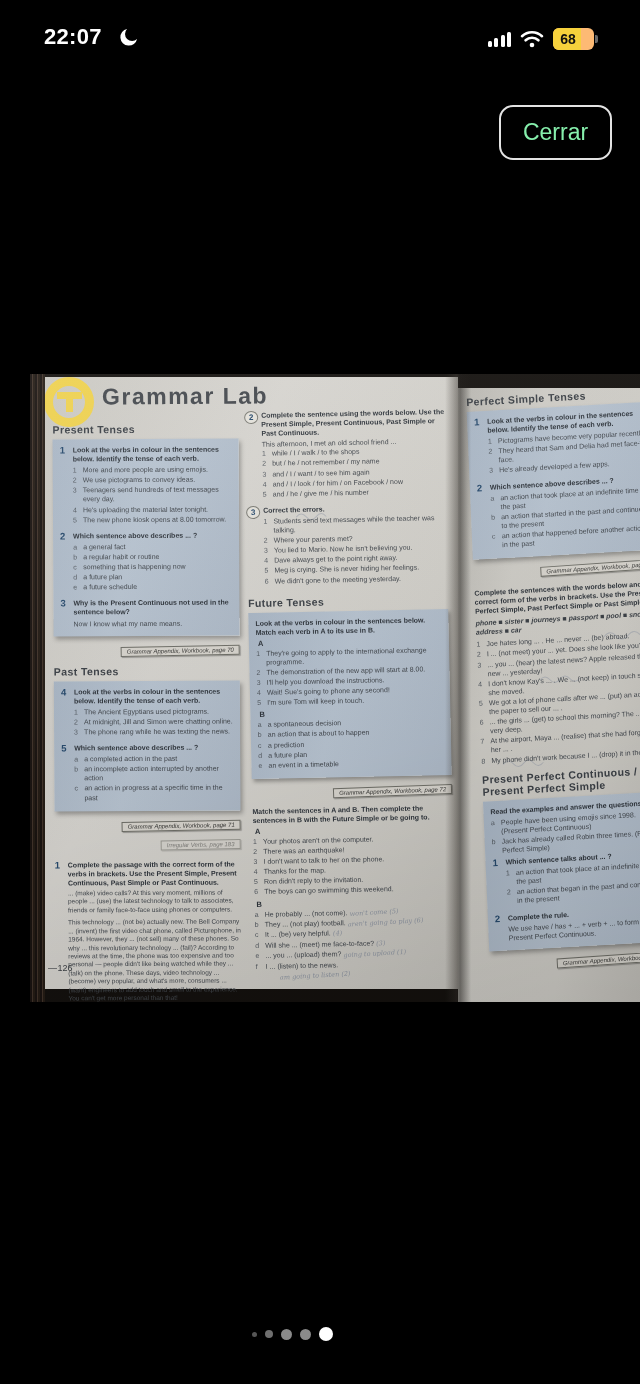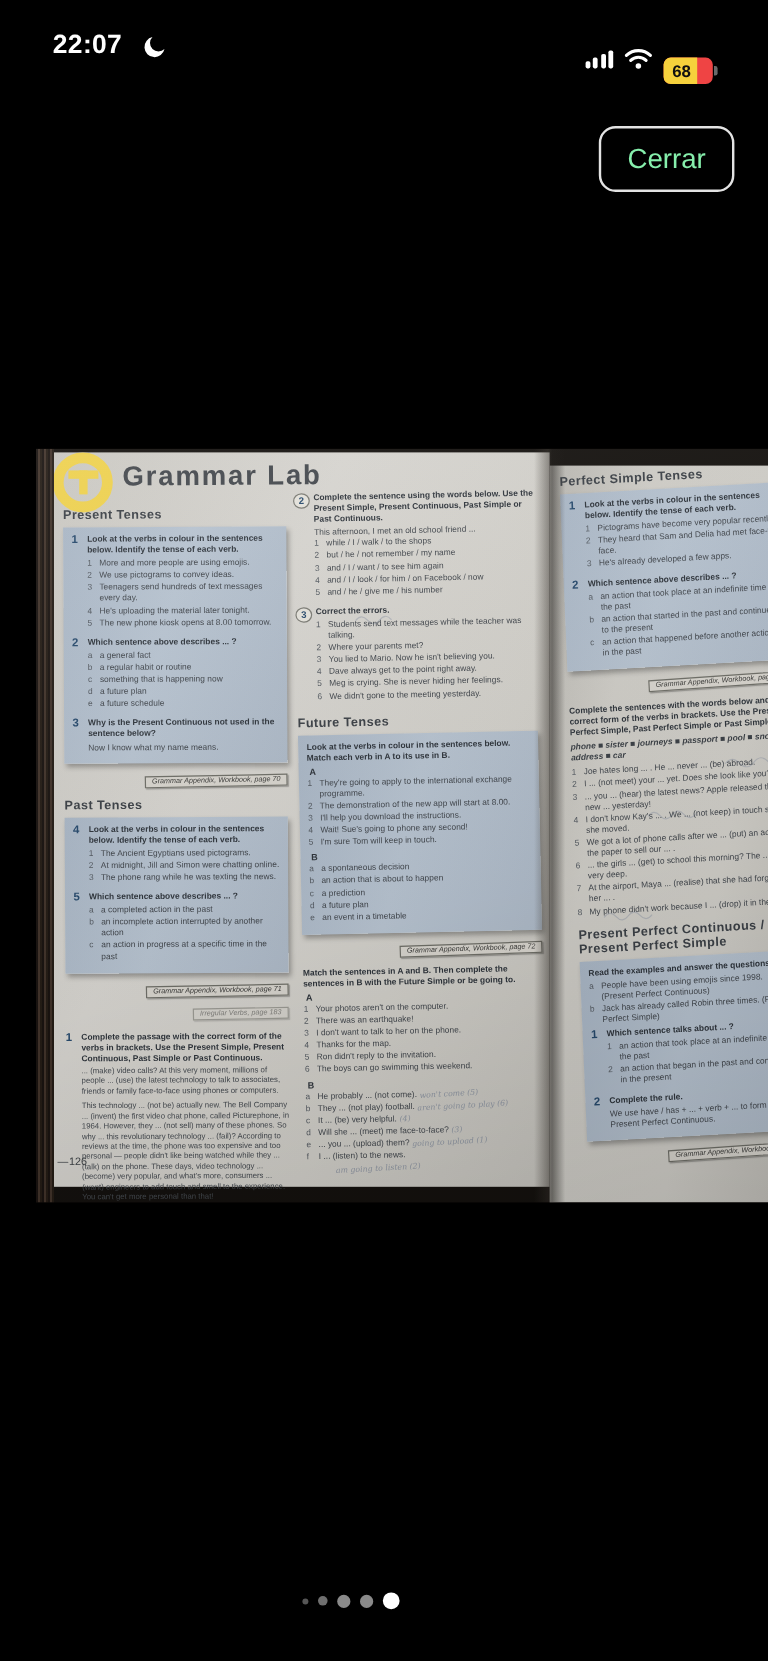--- a/index.html
+++ b/index.html
@@ -1,29 +1,29 @@
 <!DOCTYPE html>
 <html><head>
 <meta charset="utf-8">
 <style>
   html,body{margin:0;padding:0;background:#000;}
   .screen{position:relative;width:640px;height:1384px;background:#000;overflow:hidden;
           font-family:"Liberation Sans",sans-serif;}
   
   .statusbar{position:absolute;top:24px;left:0;width:640px;height:36px;}
-  .sb-left{position:absolute;left:44px;top:0;display:flex;align-items:flex-end;gap:16px;color:#fff;}
+  .sb-left{position:absolute;left:44px;top:0;display:flex;align-items:center;gap:16px;color:#fff;}
   .time{font-size:22px;font-weight:700;letter-spacing:.3px;}
   .moon{width:22px;height:22px;}
   .sb-right{position:absolute;right:46px;top:4px;display:flex;align-items:center;gap:9px;}
   .signal{display:flex;align-items:flex-end;gap:2.5px;height:16px;}
   .signal i{display:block;width:4px;background:#fff;border-radius:1.5px;}
   .signal i:nth-child(1){height:6px;}.signal i:nth-child(2){height:9px;}
   .signal i:nth-child(3){height:12px;}.signal i:nth-child(4){height:15px;}
   .wifi{width:24px;height:18px;}
-  .battery{position:relative;width:41px;height:22px;background:#ef4444;border-radius:6px;margin-top:20px;}
+  .battery{position:relative;width:41px;height:22px;background:#fdba74;border-radius:6px;}
   .bat-fill{position:absolute;left:0;top:0;bottom:0;width:68%;background:#f6d13c;border-radius:6px 0 0 6px;}
   .bat-txt{position:absolute;left:2px;top:0;width:26px;height:22px;line-height:22px;text-align:center;
            font-size:14px;font-weight:700;color:#101010;}
   .bat-tip{position:absolute;right:-4px;top:7px;width:3px;height:8px;background:#6a6a6a;border-radius:0 2px 2px 0;}
   
   .close{position:absolute;left:499px;top:105px;width:113px;height:55px;background:transparent;
          border:2px solid #e3e3e3;border-radius:14px;color:#86efac;font-size:23px;
          font-family:"Liberation Sans",sans-serif;display:flex;align-items:center;justify-content:center;cursor:pointer;}
   
   .photo{position:absolute;left:30px;top:374px;width:610px;height:628px;background:#14110e;overflow:hidden;}

